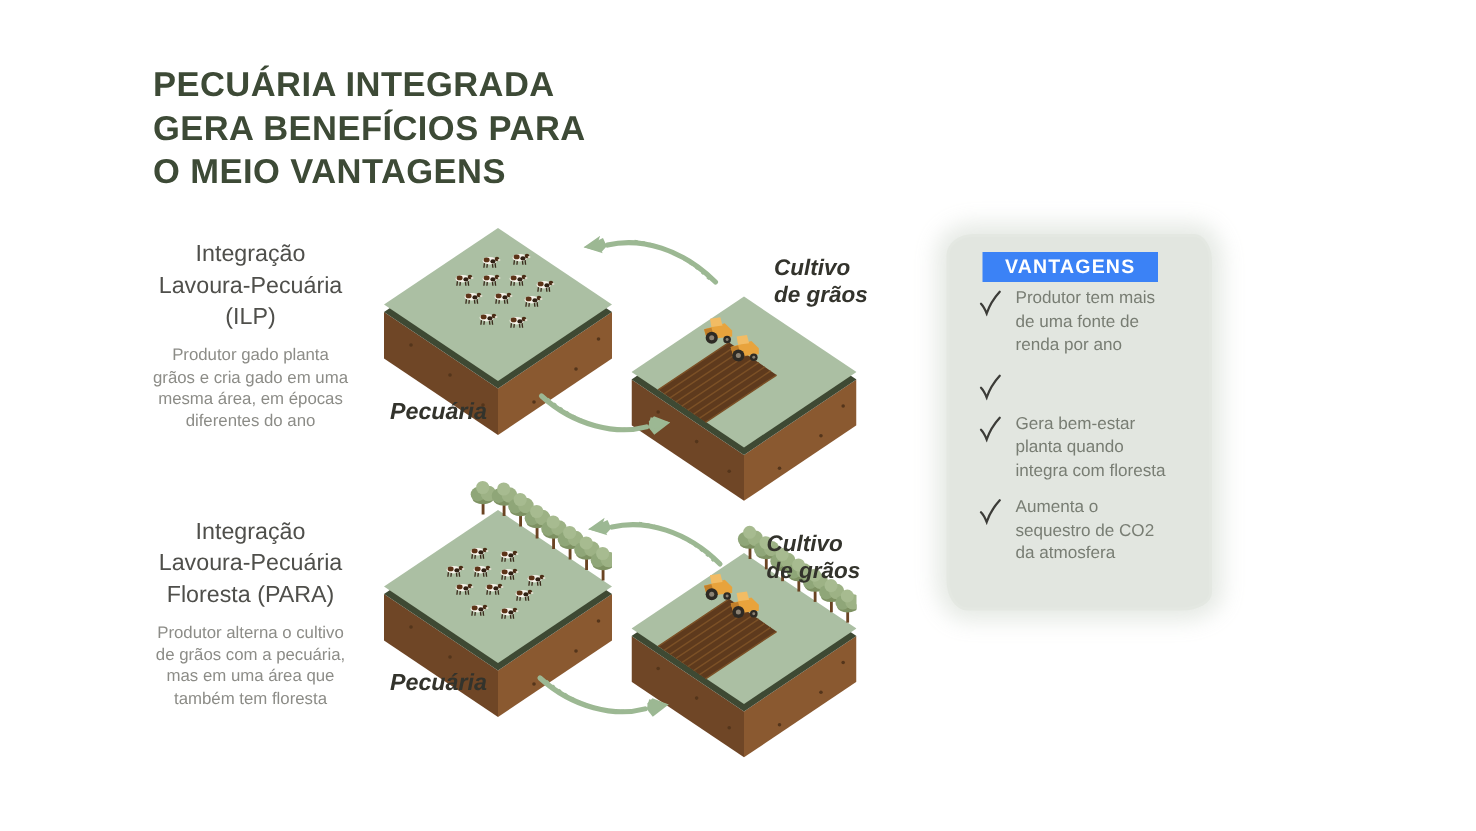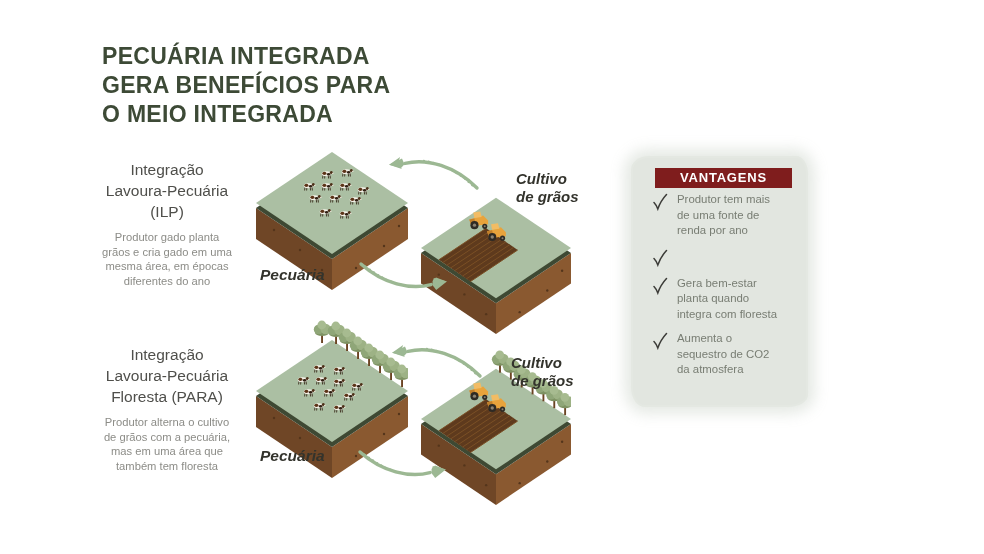--- a/index.html
+++ b/index.html
@@ -37,22 +37,22 @@
   .lbl-pec2{left:260px;top:447px;font-size:15.5px;}
   .lbl-cult{font-size:15px;line-height:17.5px;margin-top:15px;}
   .lbl-cult1{left:516px;top:155px;}
   .lbl-cult2{left:511px;top:339px;}
 
   
   .panel{position:absolute;left:633px;top:158px;width:173px;height:247px;
          background:#e2e6e0;border-radius:16px 10px 18px 12px / 12px 16px 10px 18px;
          box-shadow:0 0 0 2px #e4e8e2, 0 0 14px 9px rgba(226,230,224,.85);
          padding:10px 12px 12px 18px;box-sizing:border-box;}
-  .panel-header{display:inline-block;margin-left:4px;background:#7f1d1d;color:#ffffff;
-                font-size:13px;font-weight:700;letter-spacing:.8px;padding:2px 25px 3px;}
+  .panel-header{display:inline-block;margin-left:4px;background:#3b82f6;color:#ffffff;
+                font-size:13px;font-weight:700;letter-spacing:.8px;padding:2px 15px 3px;}
   .adv-list{margin-top:4px;display:flex;flex-direction:column;gap:9px;}
   .adv-item{display:flex;align-items:flex-start;}
   .adv-check{flex:0 0 18px;margin-top:1px;}
   .adv-text{margin-left:8px;font-size:11.4px;line-height:15.5px;color:#787d73;}
 </style>
 </head>
 <body>
 
 <div class="canvas">
 
@@ -112,21 +112,21 @@
       </g>
       <g id="checkmark">
         <path d="M3,9.5 Q5,11.5 6.8,16 Q9.5,8 15.5,1.5" fill="none" stroke="#3c3c38" stroke-width="1.5" stroke-linecap="round"></path>
       </g>
     </defs>
   </svg>
 
   <div class="title">
     <div>PECUÁRIA INTEGRADA</div>
     <div>GERA BENEFÍCIOS PARA</div>
-    <div>O MEIO INTEGRADA</div>
+    <div>O MEIO VANTAGENS</div>
   </div>
 
   <div class="section-block sec-ilp">
     <div class="sec-heading">
       <div>Integração</div>
       <div>Lavoura-Pecuária</div>
       <div>(ILP)</div>
     </div>
     <div class="sec-desc">
       <div>Produtor gado planta</div>

